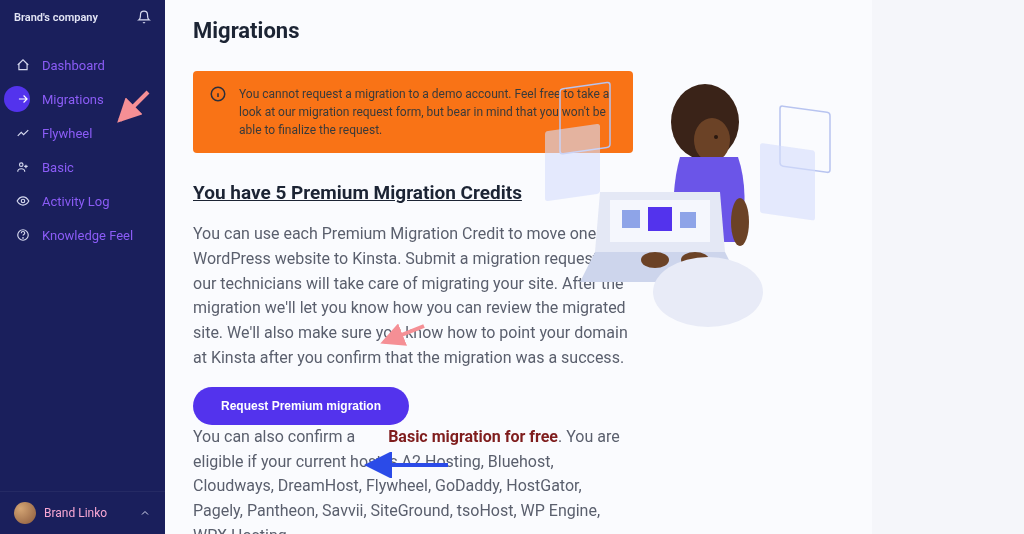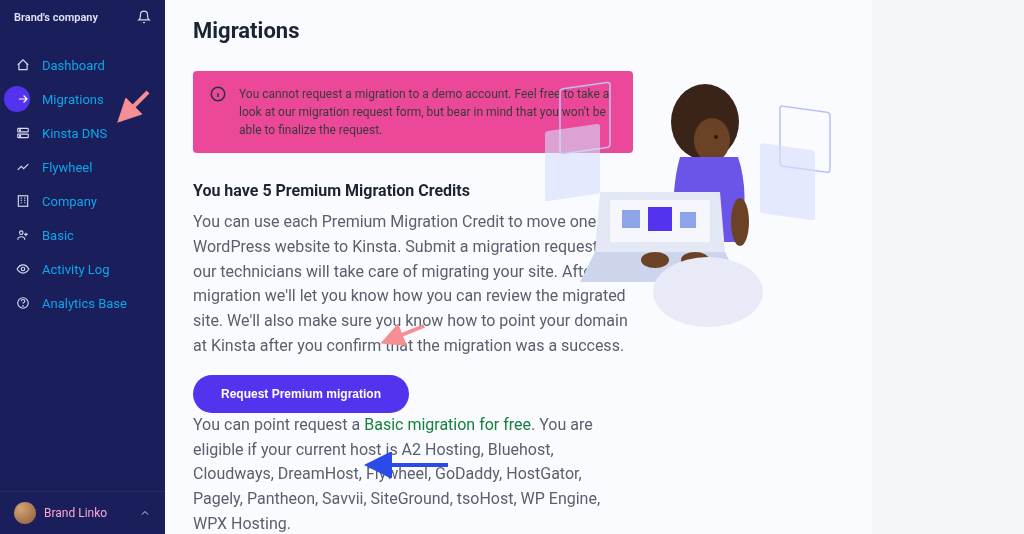--- a/index.html
+++ b/index.html
@@ -23,21 +23,21 @@
       font-weight: 600;
       color: #e3e5f5;
     }
     .sidebar-nav { margin-top: 14px; flex: 1; }
     .nav-item {
       display: flex;
       align-items: center;
       gap: 10px;
       padding: 8px 14px;
       font-size: 13px;
-      color: #0ea5e9;
+      color: #8b5cf6;
       cursor: pointer;
       position: relative;
     }
     .nav-item.active::before {
       content: '';
       position: absolute;
       left: 4px;
       width: 26px;
       height: 26px;
       background: #5333ed;
@@ -79,38 +79,39 @@
     .page-title {
       font-size: 22px;
       font-weight: 700;
       color: #1c2434;
       margin-bottom: 28px;
     }
     .content-wrap {
       max-width: 440px;
     }
     .notice {
-      background: #ec4899;
+      background: #f97316;
       border-radius: 4px;
       padding: 14px 16px;
       display: flex;
       gap: 12px;
       margin-bottom: 28px;
       justify-content: space-between;
     }
     .notice-text {
       font-size: 12px;
       color: #3a3a3a;
       line-height: 1.5;
     }
     .section-heading {
-      font-size: 16px;
+      font-size: 19px;
       font-weight: 700;
       color: #1c2434;
-      margin-bottom: 10px;
+      margin-bottom: 18px;
+      text-decoration: underline;
     }
     .body-text {
       font-size: 16px;
       color: #5a5f6d;
       line-height: 1.55;
       margin-bottom: 16px;
     }
     .btn-primary {
       background: #5333ed;
       color: #fff;
@@ -164,21 +165,21 @@
       position: absolute;
       left: 362px;
       top: 452px;
       width: 90px;
       height: 26px;
       z-index: 5;
       pointer-events: none;
     }
 
     svg { display: block; }
-    .bold { font-weight: 400; color: #15803d; }
+    .bold { font-weight: 700; color: #7f1d1d; margin-left: 29px; }
   </style>
 </head>
 <body>
 
 <div class="app">
   <aside class="sidebar">
     <div class="sidebar-top">
       <span>Brand's company</span>
       <span class="icon-wrap">
         <svg width="14" height="14" viewBox="0 0 24 24" fill="none" stroke="#d6d9ef" stroke-width="2">
@@ -202,44 +203,24 @@
         <span class="icon-wrap">
           <svg width="14" height="14" viewBox="0 0 24 24" fill="none" stroke="#fff" stroke-width="2">
               <path d="M5 12h14M13 6l6 6-6 6"></path>
             </svg>
         </span>
         <span>Migrations</span>
       </div>
       <div class="nav-item">
         <span class="icon-wrap">
           <svg width="14" height="14" viewBox="0 0 24 24" fill="none" stroke="#d6d9ef" stroke-width="2">
-              <rect x="3" y="4" width="18" height="6" rx="1"></rect>
-              <rect x="3" y="14" width="18" height="6" rx="1"></rect>
-              <circle cx="7" cy="7" r="1"></circle>
-              <circle cx="7" cy="17" r="1"></circle>
-            </svg>
-        </span>
-        <span>Kinsta DNS</span>
-      </div>
-      <div class="nav-item">
-        <span class="icon-wrap">
-          <svg width="14" height="14" viewBox="0 0 24 24" fill="none" stroke="#d6d9ef" stroke-width="2">
               <path d="M3 17l6-6 4 4 8-8"></path>
             </svg>
         </span>
         <span>Flywheel</span>
-      </div>
-      <div class="nav-item">
-        <span class="icon-wrap">
-          <svg width="14" height="14" viewBox="0 0 24 24" fill="none" stroke="#d6d9ef" stroke-width="2">
-              <rect x="4" y="3" width="16" height="18"></rect>
-              <path d="M8 7h2M8 11h2M8 15h2M14 7h2M14 11h2M14 15h2"></path>
-            </svg>
-        </span>
-        <span>Company</span>
       </div>
       <div class="nav-item">
         <span class="icon-wrap">
           <svg width="14" height="14" viewBox="0 0 24 24" fill="none" stroke="#d6d9ef" stroke-width="2">
               <circle cx="9" cy="8" r="3"></circle>
               <path d="M3 20c0-3 3-5 6-5s6 2 6 5"></path>
               <path d="M17 8v6M14 11h6"></path>
             </svg>
         </span>
         <span>Basic</span>
@@ -254,21 +235,21 @@
         <span>Activity Log</span>
       </div>
       <div class="nav-item">
         <span class="icon-wrap">
           <svg width="14" height="14" viewBox="0 0 24 24" fill="none" stroke="#d6d9ef" stroke-width="2">
               <circle cx="12" cy="12" r="9"></circle>
               <path d="M9 9a3 3 0 116 0c0 2-3 2-3 4"></path>
               <circle cx="12" cy="17" r="0.5" fill="#d6d9ef"></circle>
             </svg>
         </span>
-        <span>Analytics Base</span>
+        <span>Knowledge Feel</span>
       </div>
     </nav>
 
     <div class="sidebar-user">
       <div class="avatar"></div>
       <span>Brand Linko</span>
       <span class="chevron-up">
         <svg width="12" height="12" viewBox="0 0 24 24" fill="none" stroke="#d6d9ef" stroke-width="2">
             <path d="M6 15l6-6 6 6"></path>
           </svg>
@@ -288,21 +269,21 @@
             </svg>
         </span>
         <div class="notice-text">You cannot request a migration to a demo account. Feel free to take a look at our migration request form, but bear in mind that you won't be able to finalize the request.</div>
       </div>
 
       <h2 class="section-heading">You have 5 Premium Migration Credits</h2>
       <p class="body-text">You can use each Premium Migration Credit to move one WordPress website to Kinsta. Submit a migration request and our technicians will take care of migrating your site. After the migration we'll let you know how you can review the migrated site. We'll also make sure you know how to point your domain at Kinsta after you confirm that the migration was a success.</p>
       <button class="btn-primary">Request Premium migration</button>
 
       <p class="body-text">
-        <span>You can point request a </span><span class="bold">Basic migration for free</span><span>. You are eligible if your current host is A2 Hosting, Bluehost, Cloudways, DreamHost, Flywheel, GoDaddy, HostGator, Pagely, Pantheon, Savvii, SiteGround, tsoHost, WP Engine, WPX Hosting.</span>
+        <span>You can also confirm a </span><span class="bold">Basic migration for free</span><span>. You are eligible if your current host is A2 Hosting, Bluehost, Cloudways, DreamHost, Flywheel, GoDaddy, HostGator, Pagely, Pantheon, Savvii, SiteGround, tsoHost, WP Engine, WPX Hosting.</span>
       </p>
       <button class="btn-secondary">Request Basic migration</button>
     </div>
 
     <div class="illustration">
       <svg viewBox="0 0 310 280" width="310" height="280">
 
         <rect x="20" y="30" width="50" height="65" rx="3" fill="none" stroke="#b8c4f0" stroke-width="1.5" transform="skewY(-8)"></rect>
         <rect x="5" y="70" width="55" height="70" rx="3" fill="#d5defb" opacity="0.6" transform="skewY(-8)"></rect>
         <rect x="240" y="10" width="50" height="60" rx="3" fill="none" stroke="#b8c4f0" stroke-width="1.5" transform="skewY(8)"></rect>

